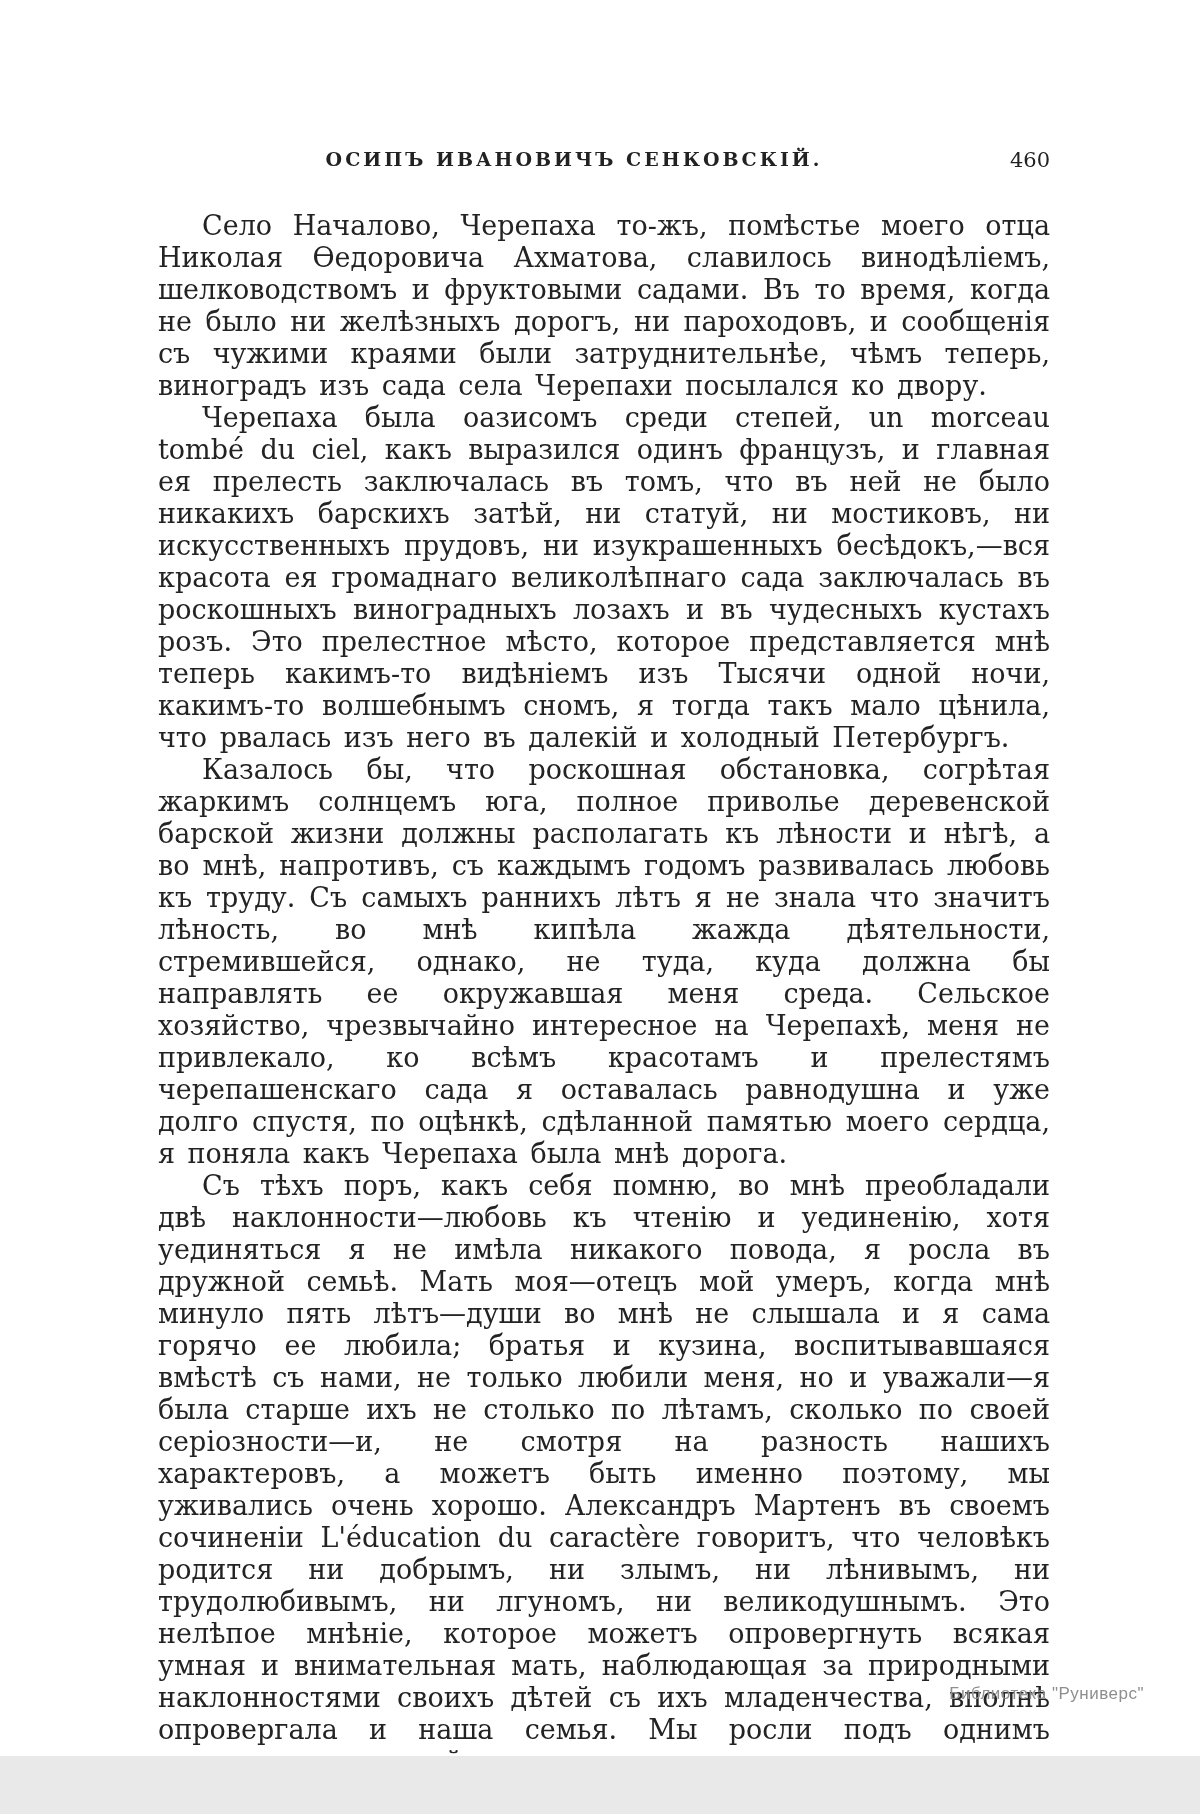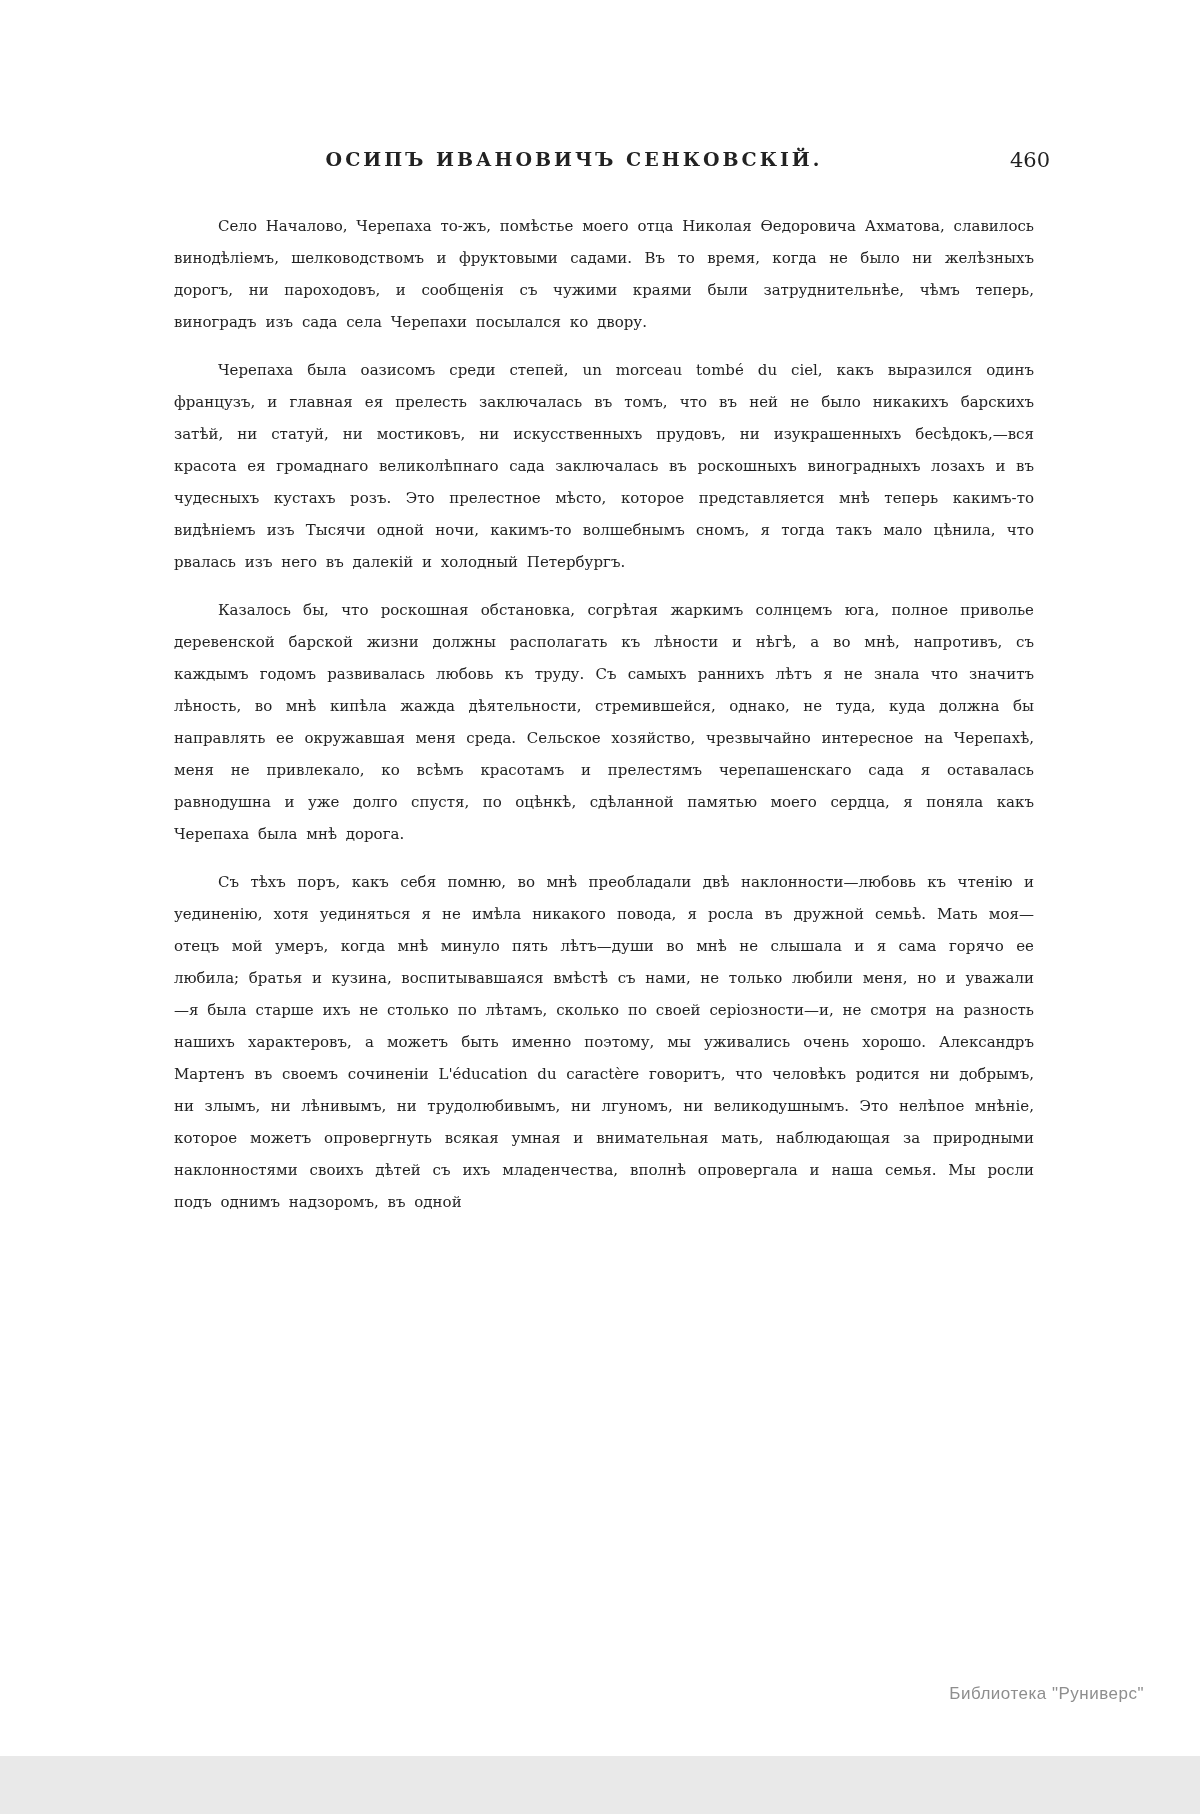--- a/index.html
+++ b/index.html
@@ -42,24 +42,24 @@
     white-space: nowrap;
   }
   .running-head .pageno {
     position: absolute;
     right: 0;
     top: 0;
     font-size: 21px;
     color: #222;
   }
   .body-text p {
-    margin: 16px;
+    margin: 0;
     text-align: justify;
     text-indent: 44px;
-    font-size: 15px;
+    font-size: 27px;
     line-height: 32px;
     word-spacing: 4px;
     font-weight: 500;
     color: #232323;
   }
   .watermark {
     position: absolute;
     right: 104px;
     bottom: 52px;
     font-family: "Liberation Sans", sans-serif;

